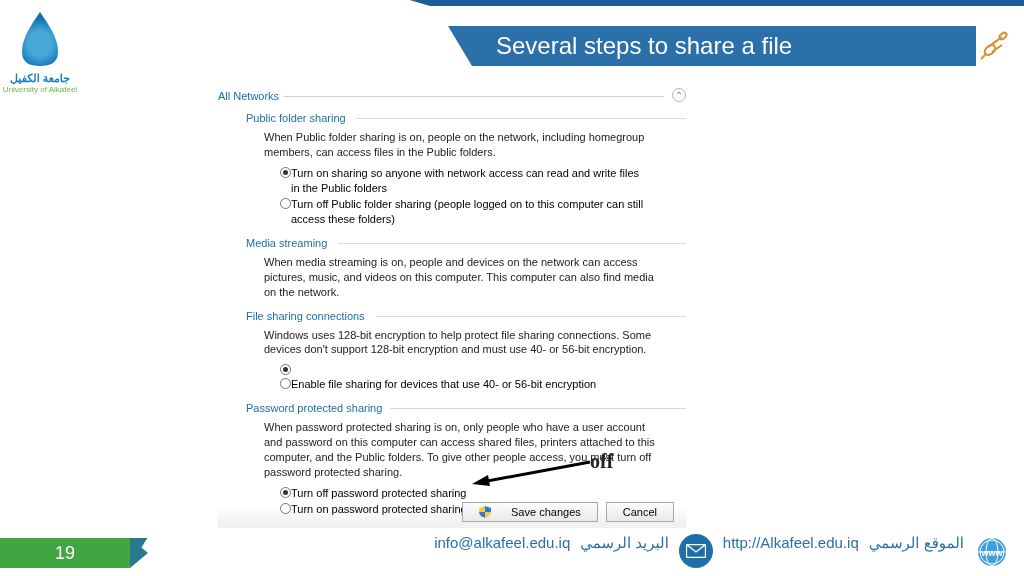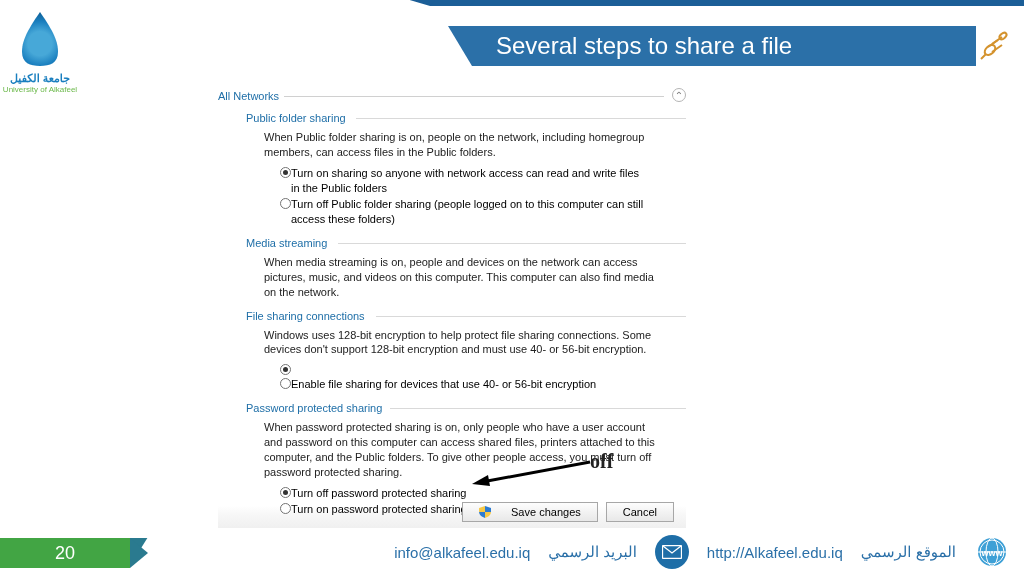--- a/index.html
+++ b/index.html
@@ -41,21 +41,21 @@
 .btn { border:1px solid #a7a7a7; background:linear-gradient(#fdfdfd,#e8e8e8); font-size:11px; padding:3px 16px; display:flex; align-items:center; gap:20px; }
 .shield { width:12px; height:12px; display:inline-block; background:conic-gradient(#2d7cd1 0 25%, #f7c948 0 50%, #2d7cd1 0 75%, #f7c948 0 100%); clip-path: path('M6 0 L12 2 L12 6 C12 9 9 11 6 12 C3 11 0 9 0 6 L0 2 Z'); }
 
 #off-label { position:absolute; top:450px; left:590px; font-weight:bold; font-size:20px; font-family:Georgia, serif; }
 #arrow { position:absolute; top:460px; left:472px; width:120px; height:26px; }
 
 #page-num { position:absolute; bottom:8px; left:0; width:130px; height:30px; background:#42a544; color:#fff; display:flex; align-items:center; justify-content:center; font-size:18px; }
 #page-num::after { content:""; position:absolute; right:-18px; top:0; width:0; height:0; border-top:15px solid transparent; border-bottom:15px solid transparent; border-left:18px solid #2a7a8f; }
 #page-num-back { position:absolute; bottom:8px; left:98px; width:40px; height:30px; background:#2a7a8f; transform:skewX(-32deg); z-index:-1; }
 
-#footer { position:absolute; bottom:6px; right:14px; display:flex; align-items:center; gap:18px; font-size:15px; }
+#footer { position:absolute; bottom:6px; right:14px; display:flex; gap:10px; font-size:15px; }
 #footer .ar { color:#2b70a8; font-family: Tahoma, sans-serif; }
 #footer .en { color:#2b70a8; }
 #mail-icon { width:34px; height:34px; border-radius:50%; background:#1e6ea7; display:flex; align-items:center; justify-content:center; }
 #www-icon { width:36px; height:36px; }
 </style>
 </head>
 <body>
 
 <div id="top-accent"></div>
 
@@ -146,21 +146,21 @@
   </div>
 </div>
 
 <div id="off-label">off</div>
 <svg id="arrow" viewBox="0 0 120 26">
     <line x1="118" y1="2" x2="10" y2="22" stroke="#000" stroke-width="3"></line>
     <polygon points="0,24 16,15 18,26" fill="#000"></polygon>
   </svg>
 
 <div id="page-num-back"></div>
-<div id="page-num">20</div>
+<div id="page-num">19</div>
 
 <div id="footer">
   <span class="en">info@alkafeel.edu.iq</span>
   <span class="ar">البريد الرسمي</span>
   <span id="mail-icon">
     <svg width="20" height="14" viewBox="0 0 20 14">
         <rect x="0.5" y="0.5" width="19" height="13" rx="1" fill="none" stroke="#fff" stroke-width="1.3"></rect>
         <path d="M1 1 L10 8 L19 1" fill="none" stroke="#fff" stroke-width="1.3"></path>
       </svg>
   </span>

